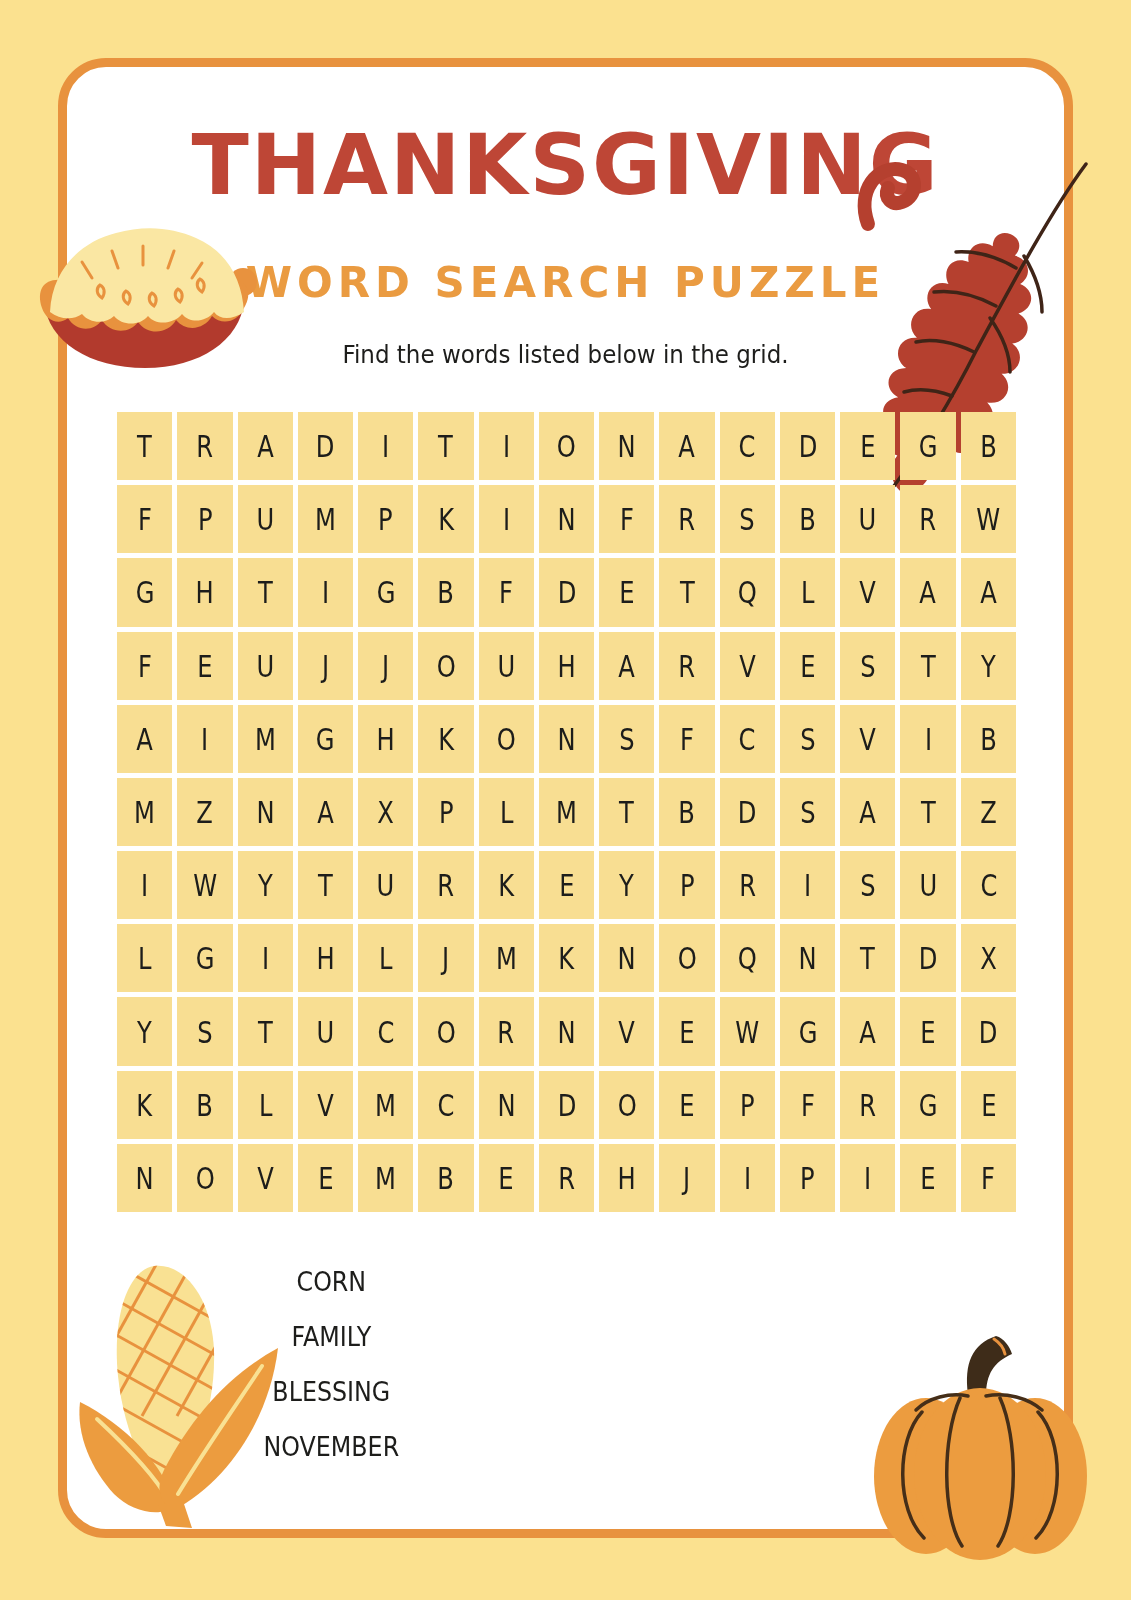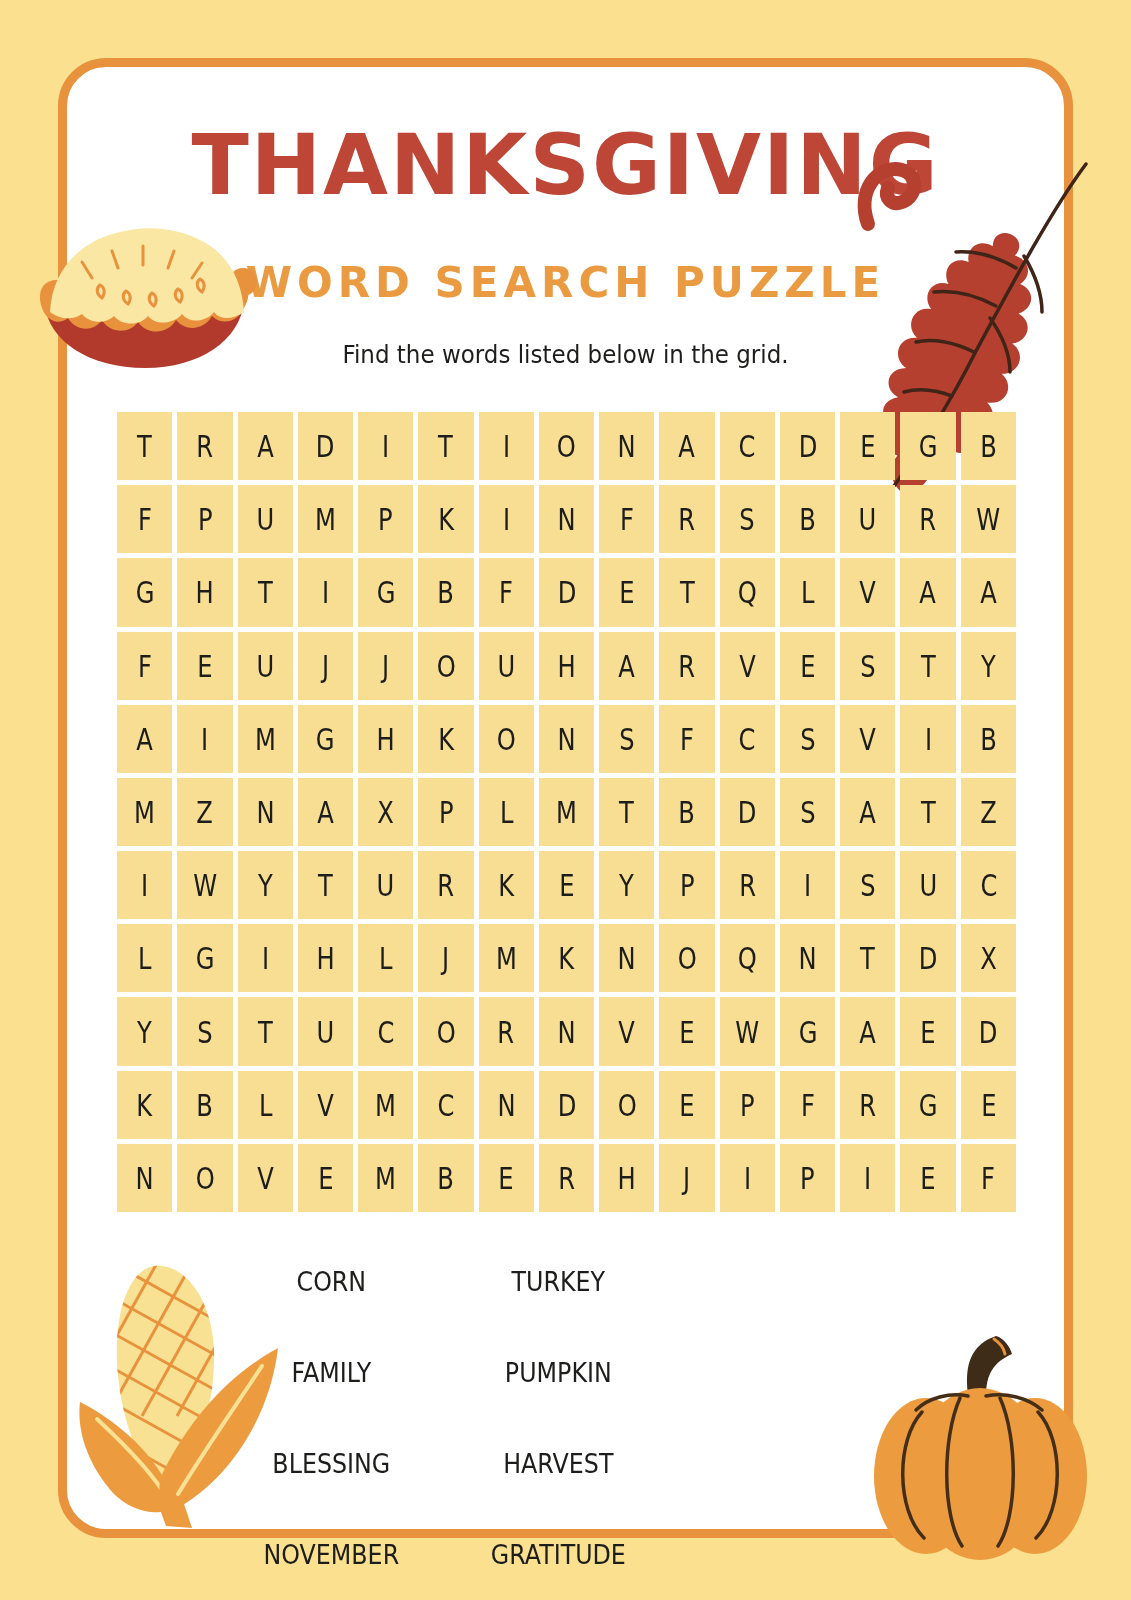--- a/index.html
+++ b/index.html
@@ -17,21 +17,21 @@
   .subtitle{position:absolute;left:0;top:258px;width:100%;text-align:center;margin:0;
          font-size:42px;font-weight:700;color:#EA9B41;letter-spacing:5px;}
   .instruction{position:absolute;left:0;top:340px;width:100%;text-align:center;margin:0;
          font-size:25px;font-weight:400;color:#1D1D1B;transform:scaleX(0.92);}
   .grid{position:absolute;left:117px;top:412px;width:899px;height:800px;display:grid;
         grid-template-columns:repeat(15,1fr);grid-template-rows:repeat(11,1fr);gap:5px;}
   .cell{background:#F8DE92;display:flex;align-items:center;justify-content:center;}
   .letter{display:inline-block;font-size:31px;font-weight:400;color:#1D1D1B;transform:scaleX(0.78);}
   .words{position:absolute;left:218px;top:1254px;width:680px;display:grid;
          grid-template-columns:repeat(3,1fr);}
-  .word-col{display:flex;flex-direction:column;gap:36px;}
+  .word-col{display:flex;flex-direction:column;}
   .word{height:55px;line-height:55px;text-align:center;font-size:27px;font-weight:400;
         color:#1D1D1B;transform:scaleX(0.88);}
 </style>
 </head>
 <body>
 
 <div class="page">
 
   <div class="card"></div>
 
@@ -587,26 +587,20 @@
         <span class="letter">F</span>
       </div>
     </div>
 
   <div class="words">
     <div class="word-col">
       <div class="word">CORN</div>
       <div class="word">FAMILY</div>
       <div class="word">BLESSING</div>
       <div class="word">NOVEMBER</div>
-    </div>
-    <div class="word-col">
-      <div class="word">TURKEY</div>
-      <div class="word">PUMPKIN</div>
-      <div class="word">HARVEST</div>
-      <div class="word">GRATITUDE</div>
     </div>
   </div>
 
   <svg class="deco deco-corn" width="240" height="275" viewBox="0 0 240 275" role="img">
     <defs>
       <clipPath id="cobClip">
         <path d="M92,10 C120,6 150,40 152,95 C154,155 130,215 104,242 C88,228 62,180 56,120 C50,60 66,14 92,10 Z"></path>
       </clipPath>
     </defs>
     <path d="M92,10 C120,6 150,40 152,95 C154,155 130,215 104,242 C88,228 62,180 56,120 C50,60 66,14 92,10 Z" fill="#F9E193"></path>

